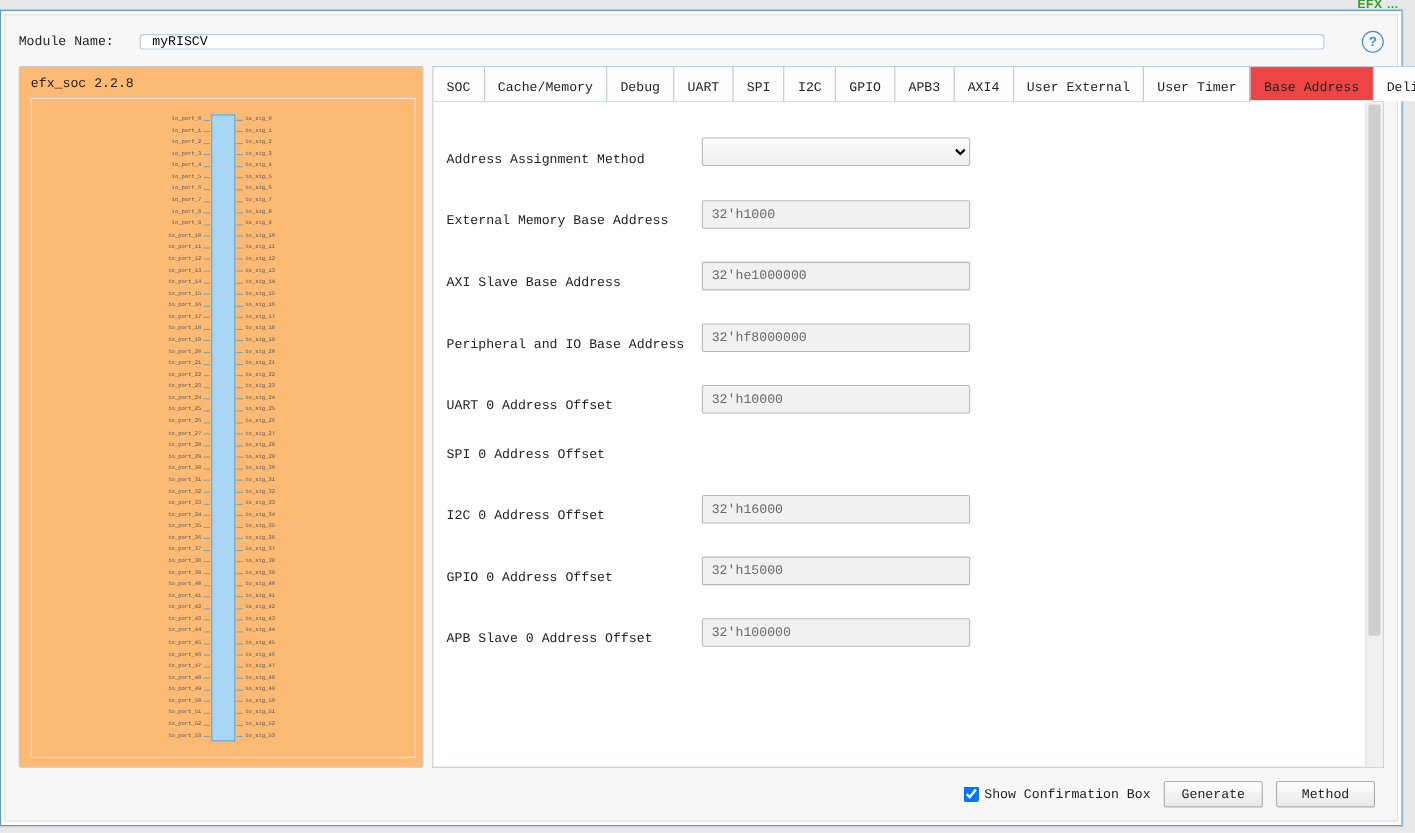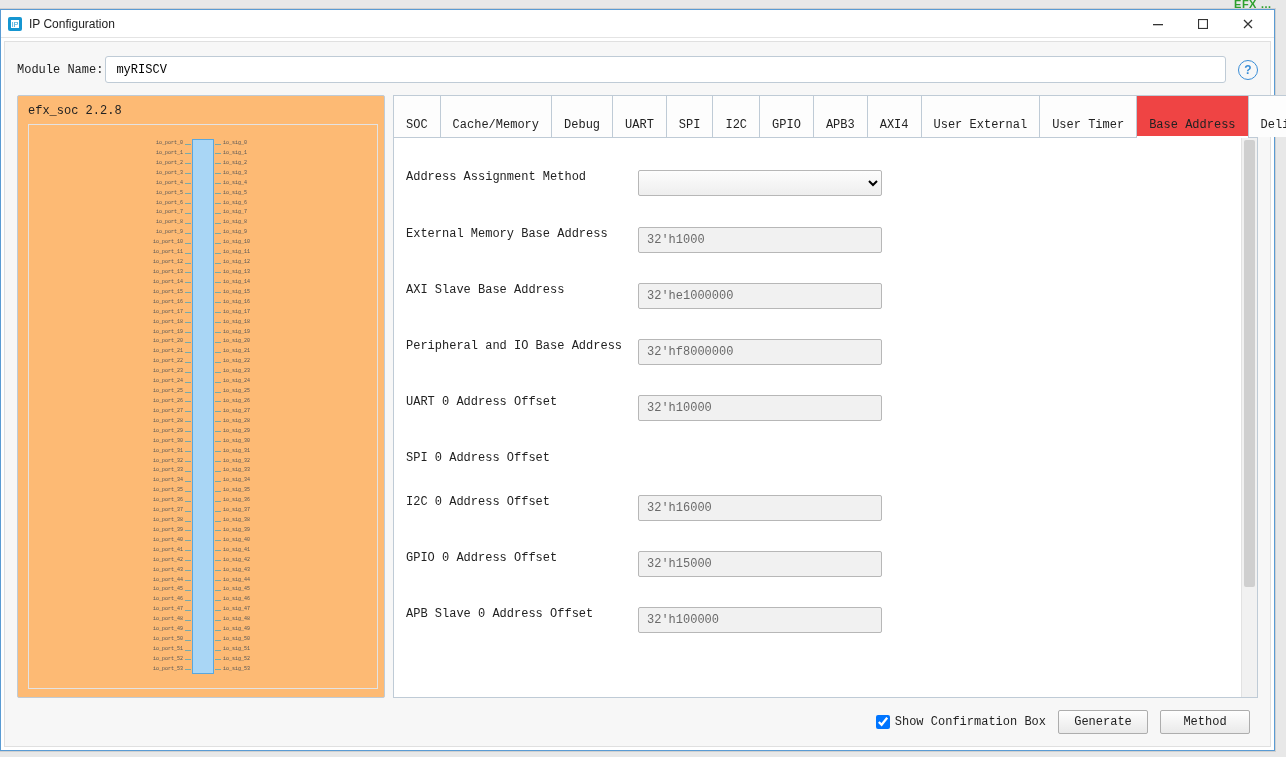--- a/index.html
+++ b/index.html
@@ -18,24 +18,24 @@
   }
   .titlebar .title { font-size:12px; }
   .titlebar .spacer { flex:1; }
   .winbtn { width:45px; height:28px; display:flex; align-items:center; justify-content:center; font-size:13px; color:#333; }
 
   
   .bgstrip { position:absolute; right:14px; top:-2px; font-size:11px; color:#2da02d; font-weight:bold; letter-spacing:0.5px; }
 
   
   .client { flex:1; padding:10px 12px 8px 12px; display:flex; flex-direction:column; background:#f7f7f7; border:1px solid #e0e0e0; margin:3px; }
-  .row-module { display:flex; align-items:center; gap:2px; padding:4px 0 12px 0; }
+  .row-module { display:flex; align-items:center; gap:24px; padding:4px 0 12px 0; }
   .row-module label { font-family:"Consolas","Courier New",monospace; font-size:12px; }
   .row-module input {
-    flex:1; height:27px; border:1px solid #bfcbd6; border-radius:3px; padding:0 10px; font-family:"Consolas","Courier New",monospace; font-size:12px; background:#fff;
+    flex:1; height:14px; border:1px solid #bfcbd6; border-radius:3px; padding:0 10px; font-family:"Consolas","Courier New",monospace; font-size:12px; background:#fff;
   }
   .helpbtn { width:20px; height:20px; border:1.5px solid #3a8dd6; color:#3a8dd6; border-radius:50%; display:flex; align-items:center; justify-content:center; font-weight:bold; font-size:12px; margin-left:10px; }
 
   .body { flex:1; display:flex; gap:8px; min-height:0; }
   
   .leftpanel {
     width:368px; border:1px solid #bfcbd6; background:#fdba74; border-radius:2px; padding:6px 6px 8px 10px; display:flex; flex-direction:column;
   }
   .leftpanel .lp-title { font-family:"Consolas","Courier New",monospace; font-size:12px; padding:2px 0 6px 0; }
   .thumb-wrap { flex:1; border:1px solid #e3e3e3; display:flex; align-items:stretch; justify-content:center; padding:6px; }
@@ -57,32 +57,32 @@
   .chip-lines-left .chipline::after, .chip-lines-right .chipline::before {
     content:""; position:absolute; top:50%; width:6px; height:1px; background:#7aa;
   }
   .chip-lines-left .chipline::after { right:0; }
   .chip-lines-right .chipline::before { left:0; }
 
   
   .rightpanel { flex:1; display:flex; flex-direction:column; min-width:0; }
   .tabsbar { display:flex; align-items:stretch; border-bottom:1px solid #bfcbd6; background:#fff; }
   .tab {
-    padding:22px 12px 5px 12px; font-family:"Consolas","Courier New",monospace; font-size:12px; border:1px solid #bfcbd6; border-bottom:none; margin-right:-1px; background:#fdfdfd; white-space:nowrap;
+    padding:12px 12px 5px 12px; font-family:"Consolas","Courier New",monospace; font-size:12px; border:1px solid #bfcbd6; border-bottom:none; margin-right:-1px; background:#fdfdfd; white-space:nowrap;
   }
   .tab.active { background:#ef4444; position:relative; }
   .tab.active::after { content:""; position:absolute; left:0; right:0; bottom:-1px; height:2px; background:#fff; }
 
   .tabbody { flex:1; background:#fff; border:1px solid #bfcbd6; border-top:none; overflow:auto; position:relative; }
   .tabinner { padding:12px 24px 24px 12px; }
   .notes { font-family:"Consolas","Courier New",monospace; font-size:12px; font-weight:bold; padding:4px 0 10px 0; }
   .notes .sep { border:none; border-top:1px solid #c9c9c9; margin:8px 0 0 0; }
 
   .form { margin-top:20px; }
-  .frow { display:flex; align-items:flex-start; margin-bottom:30px; }
+  .frow { display:flex; align-items:flex-end; margin-bottom:30px; }
   .frow .flabel { width:232px; font-family:"Consolas","Courier New",monospace; font-size:12px; }
   .frow .fctl { width:244px; }
   .frow select, .frow input {
     width:100%; height:26px; border:1px solid #b7b7b7; border-radius:2px; background:linear-gradient(#fdfdfd,#eeeeee);
     font-family:"Consolas","Courier New",monospace; font-size:12px; padding:12px 8px;
   }
   .frow input[readonly] { background:#f1f1f1; color:#6a6a6a; }
   .frow input { background:#f1f1f1; }
 
   .fakescroll { position:absolute; right:0; top:0; bottom:0; width:16px; background:#f1f1f1; border-left:1px solid #e2e2e2; }
@@ -97,46 +97,20 @@
     font-family:"Consolas","Courier New",monospace; font-size:12px; display:flex; align-items:center; justify-content:center;
   }
 </style>
 </head>
 <body>
 
 <span class="bgstrip">EFX …</span>
 
 <div class="window">
 
-  <div class="titlebar">
-    <span class="appicon">
-      <svg width="16" height="16" viewBox="0 0 16 16">
-          <rect x="1" y="1" width="14" height="14" rx="2" fill="#1596d1"></rect>
-          <rect x="4" y="4" width="8" height="8" fill="#fff"></rect>
-          <text x="8" y="11" text-anchor="middle" font-size="7" fill="#1596d1" font-family="sans-serif">IP</text>
-        </svg>
-    </span>
-    <span class="title">IP Configuration</span>
-    <span class="spacer"></span>
-    <div class="winbtn">
-      <svg width="10" height="10" viewBox="0 0 10 10">
-          <rect x="0" y="5" width="10" height="1.3" fill="#333"></rect>
-        </svg>
-    </div>
-    <div class="winbtn">
-      <svg width="10" height="10" viewBox="0 0 10 10">
-          <rect x="0.5" y="0.5" width="9" height="9" fill="none" stroke="#333" stroke-width="1.2"></rect>
-        </svg>
-    </div>
-    <div class="winbtn close">
-      <svg width="10" height="10" viewBox="0 0 10 10">
-          <path d="M1 1 L9 9 M9 1 L1 9" stroke="#333" stroke-width="1.3"></path>
-        </svg>
-    </div>
-  </div>
 
   <div class="client">
 
     <div class="row-module">
       <label>Module Name:</label>
       <input type="text" value="myRISCV" style="">
       <div class="helpbtn">
         <span>?</span>
       </div>
     </div>

